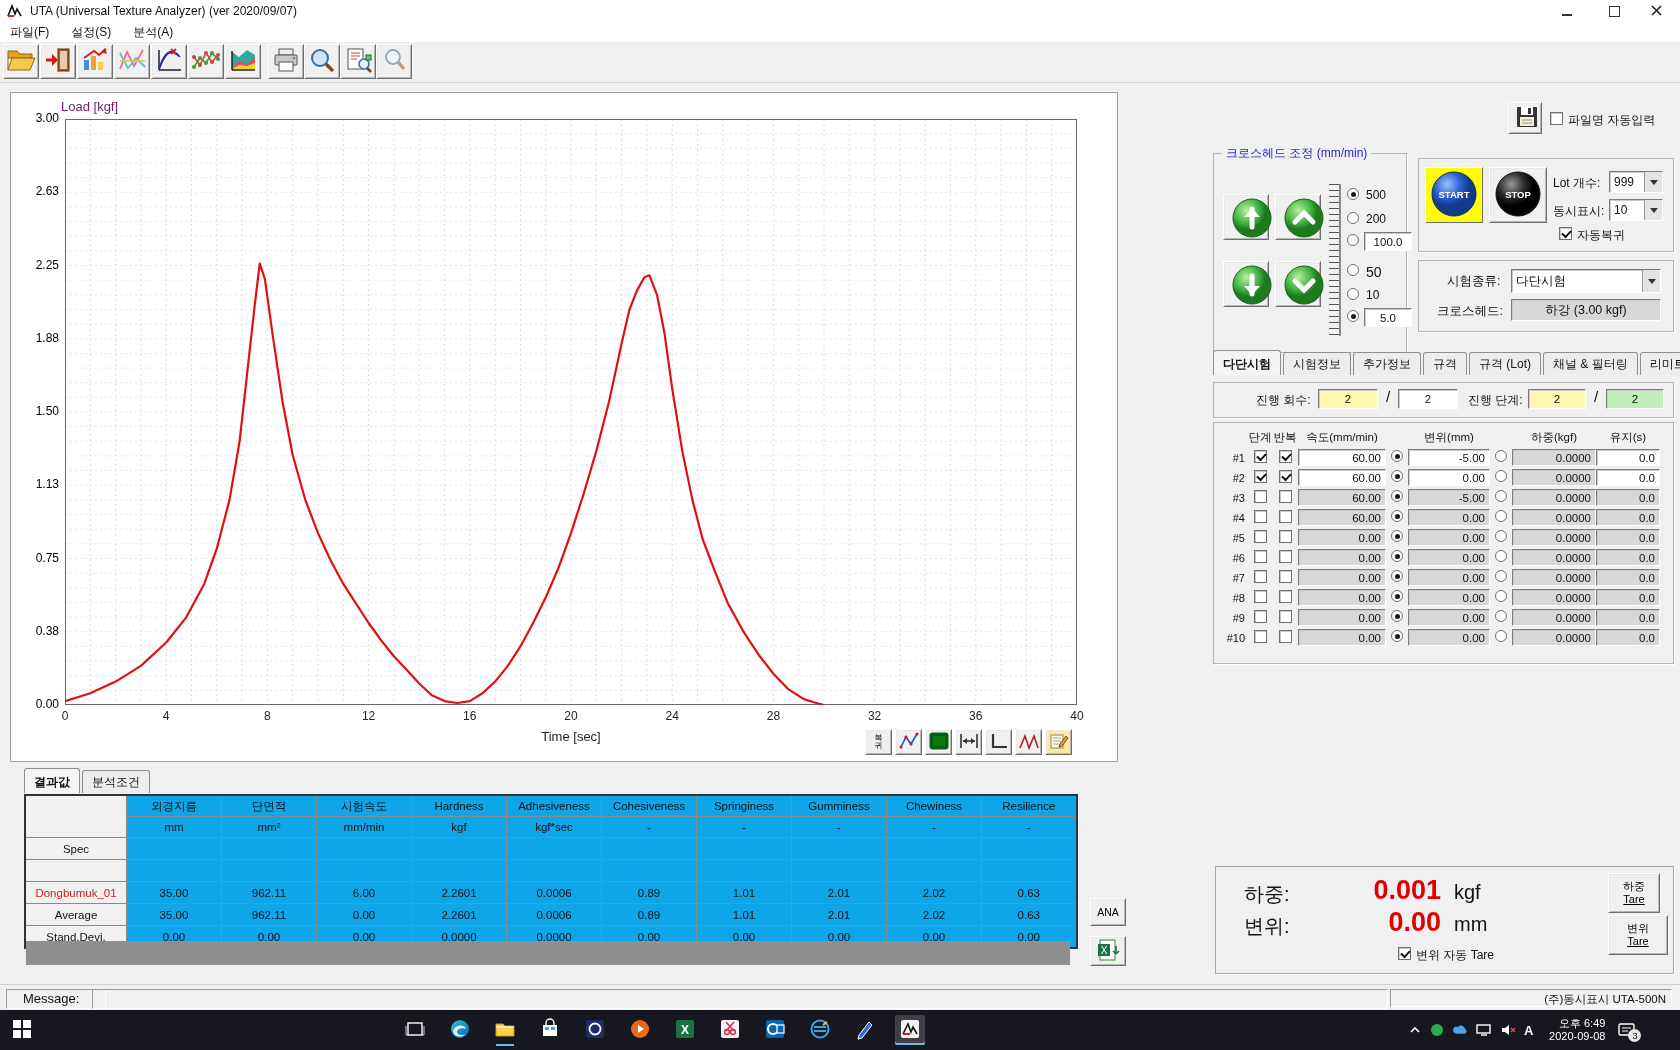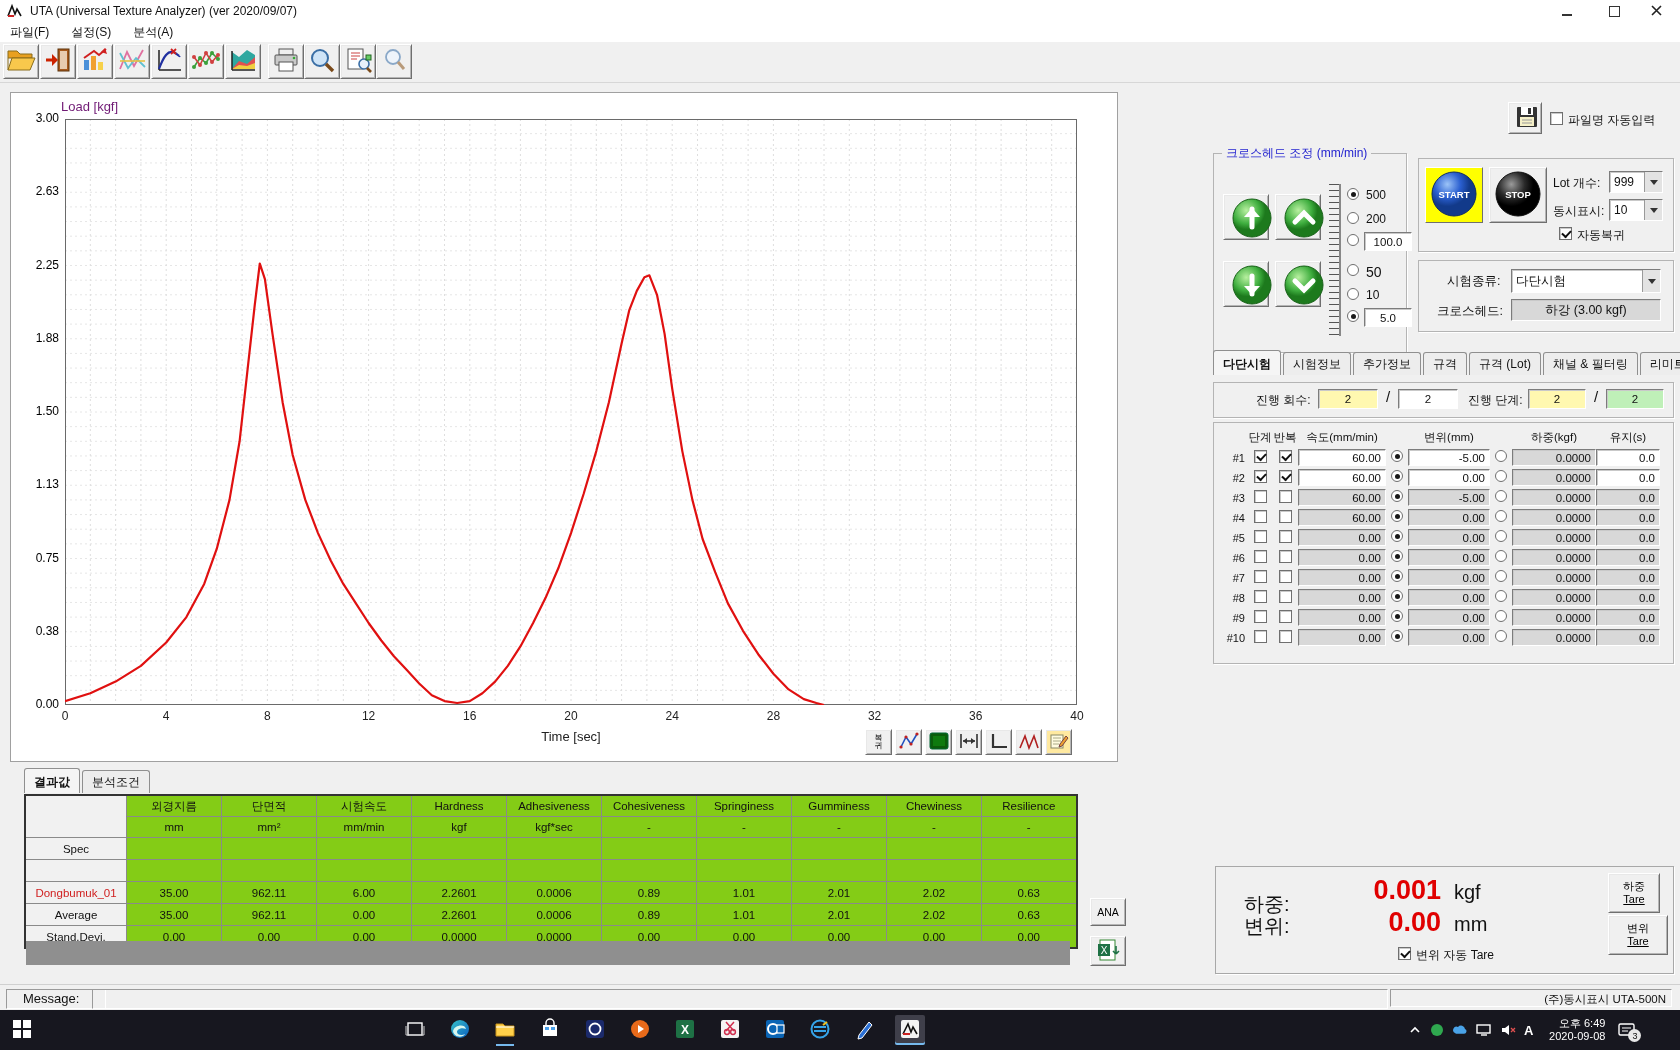--- a/index.html
+++ b/index.html
@@ -20,21 +20,21 @@
   .dd{display:flex;align-items:stretch;background:#fff;border:1px solid;border-color:#7c7c7c #ffffff #ffffff #7c7c7c;box-shadow:inset 1px 1px 0 #c9c9c9;box-sizing:border-box}
   .dd .val{flex:1;display:flex;align-items:center;padding:0 4px;font-size:12px}
   .dd .arr{width:17px;background:#e3e3e3;border-left:1px solid #9a9a9a;display:flex;align-items:center;justify-content:center}
   .dd .arr::after{content:"";border:4px solid transparent;border-top:5px solid #333;margin-top:5px}
   .tab{border:1px solid #8f8f8f;border-bottom:none;border-radius:3px 3px 0 0;background:#ededed;
        padding:3px 9px 2px 9px;font-size:12px;margin-right:2px;display:inline-block;cursor:default}
   .tab.active{background:#f5f5f5;padding-top:5px;font-weight:bold}
   .ytick{position:absolute;width:42px;text-align:right;color:#000000;font-size:12px}
   .xtick{position:absolute;transform:translateX(-50%);color:#222;font-size:12px}
   .minibtn{position:absolute;width:27px;height:26px;display:flex;align-items:center;justify-content:center;flex-direction:column}
-  table.res{border-collapse:collapse;background:#84cc16;table-layout:fixed}
+  table.res{border-collapse:collapse;background:#0ea5e9;table-layout:fixed}
   table.res th,table.res td{border:1px solid #8a8a8a;height:20px;font-size:11.5px;text-align:center;font-weight:normal;overflow:hidden;white-space:nowrap;padding:0 2px}
   table.res .lbl{background:#f1f1f1;width:96px}
   table.res col.c{width:95px}
   .srow{display:flex;align-items:center;height:17px;margin:0 0 3px 8px}
   .shead{display:flex;align-items:center;height:16px;margin:6px 0 4px 8px;font-size:11.5px}
   .tbicon{width:30px;height:30px;display:flex;align-items:center;justify-content:center;border-radius:2px;position:relative}
   .tbicon.activeapp{background:#3f3f4a;box-shadow:inset 0 -2px 0 #76b9ed}
   .tbicon.open::after{content:"";position:absolute;left:6px;right:6px;bottom:-1px;height:2px;background:#76b9ed}
   .bluetitle{color:#2323cf;background:#f0f0f0;padding:0 4px;font-size:12px}
   .glabel{font-size:12px}
@@ -441,21 +441,21 @@
   <button class="abs raised" style="left:1090px;top:898px;width:36px;height:28px;font-size:10.5px;font-family:inherit;">ANA</button>
   <button class="abs raised" id="excel-btn" style="left:1090px;top:936px;width:36px;height:30px;"><span><svg width="24" height="24" viewBox="0 0 24 24">
           <rect x="3" y="2" width="15" height="20" fill="#fff" stroke="#383"></rect>
           <rect x="1" y="6" width="12" height="12" fill="#1e7145"></rect>
           <text x="7" y="15.5" font-size="10" fill="#fff" text-anchor="middle" font-family="Liberation Sans">X</text>
           <path d="M19 8v8M19 16l-3-3M19 16l3-3" stroke="#1e7145" stroke-width="1.6" fill="none"></path>
         </svg></span></button>
 
   
   <div class="abs" style="left:1215px;top:866px;width:457px;height:106px;border:1px solid #a8a8a8;box-shadow:1px 1px 0 #fff;">
-    <span class="abs" style="left:28px;top:24px;font-size:20px;">하중:</span>
+    <span class="abs" style="left:28px;top:14px;font-size:20px;">하중:</span>
     <span class="abs" style="left:100px;top:8px;width:125px;text-align:right;font-size:27px;font-weight:bold;color:#e00000;">0.001</span>
     <span class="abs" style="left:238px;top:14px;font-size:20px;">kgf</span>
     <span class="abs" style="left:28px;top:46px;font-size:20px;">변위:</span>
     <span class="abs" style="left:100px;top:40px;width:125px;text-align:right;font-size:27px;font-weight:bold;color:#e00000;">0.00</span>
     <span class="abs" style="left:238px;top:46px;font-size:20px;">mm</span>
     <span class="abs cb on" style="left:182px;top:80px;"></span>
     <span class="abs" style="left:200px;top:80px;font-size:12px;">변위 자동 Tare</span>
     <button class="abs raised" style="left:392px;top:6px;width:52px;height:40px;font-family:inherit;font-size:11px;line-height:13px;">
       <span>하중</span><br>
       <span style="text-decoration:underline;">Tare</span></button>

